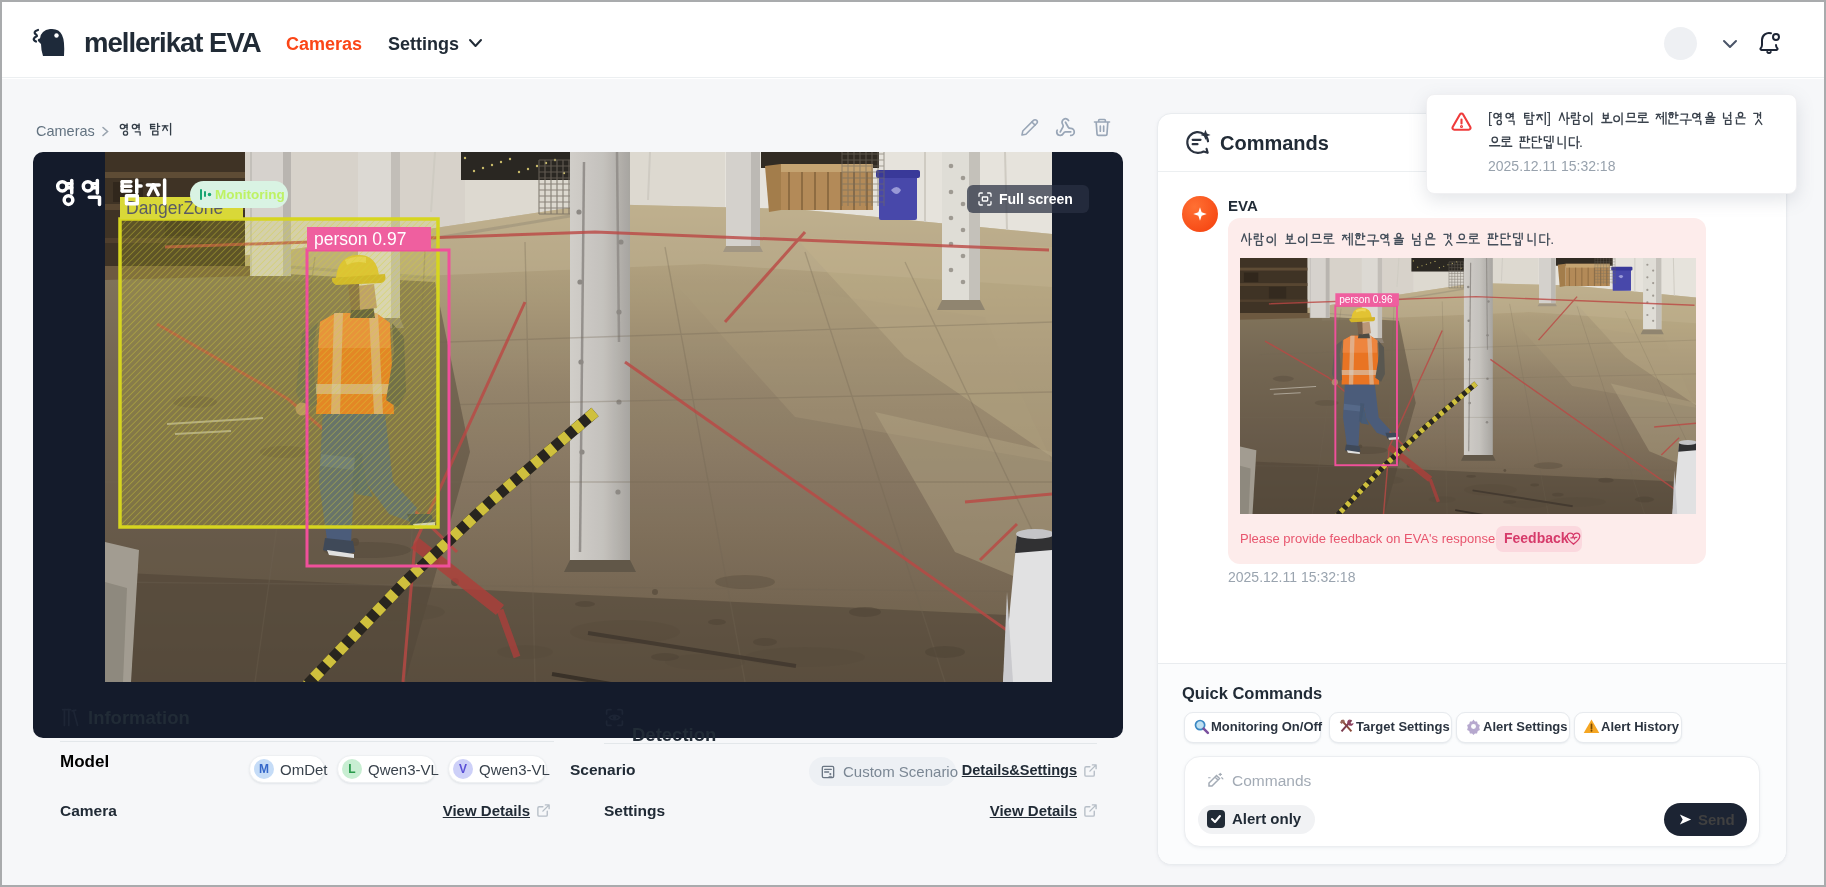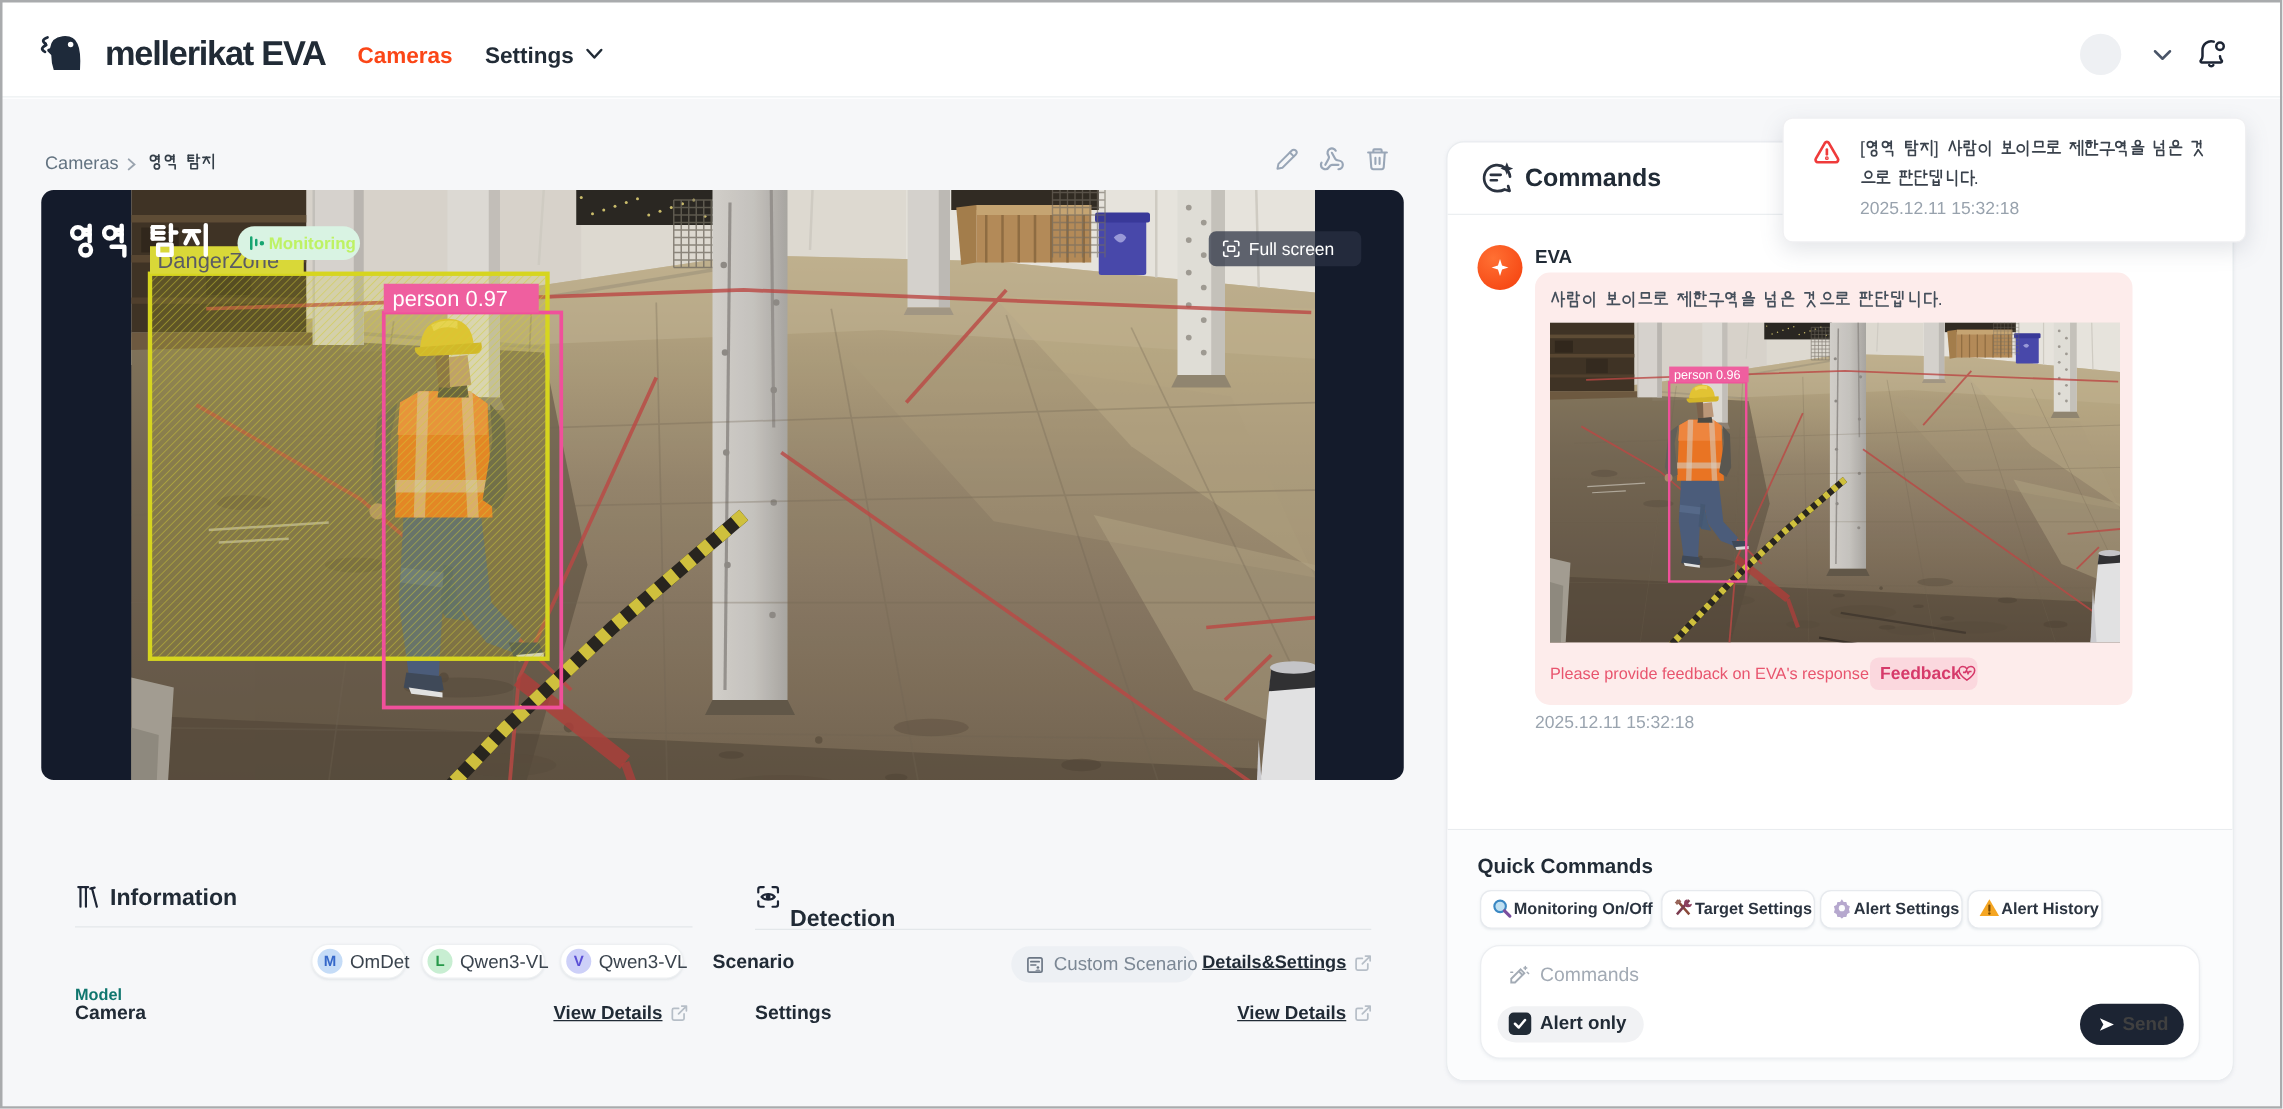--- a/index.html
+++ b/index.html
@@ -435,21 +435,21 @@
   </svg>
 <svg class="abs" style="left:1055px;top:117px" width="21" height="21" viewBox="0 0 24 24" fill="none" stroke="#99a6b7" stroke-width="2" stroke-linecap="round" stroke-linejoin="round">
     <path d="M18,16.98 h-5.99 c-1.1,0 -1.95,0.94 -2.48,1.9 A4,4 0 0 1 2,17 c0.01,-0.7 0.2,-1.4 0.57,-2"></path>
     <path d="m6,17 3.13,-5.78 c0.53,-0.97 0.1,-2.18 -0.5,-3.1 a4,4 0 1 1 6.89,-4.06"></path>
     <path d="m12,6 3.13,5.73 C15.66,12.7 16.9,13 18,13 a4,4 0 0 1 0,8"></path>
   </svg>
 <svg class="abs" style="left:1092px;top:117px" width="20" height="20" viewBox="0 0 24 24" fill="none" stroke="#99a6b7" stroke-width="2" stroke-linecap="round" stroke-linejoin="round">
     <path d="M3,6 L21,6 M8,6 V4 a1,1 0 0 1 1,-1 h6 a1,1 0 0 1 1,1 V6 M19,6 L18,20 a2,2 0 0 1 -2,2 H8 a2,2 0 0 1 -2,-2 L5,6"></path>
     <path d="M10,11 v6 M14,11 v6"></path>
   </svg>
-<div class="abs" style="left:33px;top:152px;width:1090px;height:472px;background:#141b2b;border-radius:10px;overflow:hidden">
+<div class="abs" style="left:33px;top:152px;width:1090px;height:586px;background:#141b2b;border-radius:10px;overflow:hidden">
     <div class="abs" style="left:72px;top:0;width:947px;height:530px">
       <svg width="947" height="530" viewBox="0 0 947 530">
         <use href="#scene"></use>
         <defs>
           <pattern id="hatch" patternTransform="rotate(45)" patternUnits="userSpaceOnUse" width="4.5" height="4.5">
             <rect width="4.5" height="4.5" fill="#ccc92e" opacity="0.22"></rect>
             <line x1="0" y1="0" x2="0" y2="4.5" stroke="#d2cf34" stroke-width="1.4" opacity="0.5"></line>
           </pattern>
         </defs>
         <rect x="15" y="67" width="318" height="308" fill="url(#hatch)" stroke="#d6d51f" stroke-width="3.5"></rect>
@@ -472,29 +472,29 @@
     <svg class="abs" style="left:166px;top:36px" width="13" height="13" viewBox="0 0 13 13" stroke="#17a571" stroke-width="2" stroke-linecap="round">
       <path d="M2,2 V11 M6,4 V8"></path>
       <circle cx="10.5" cy="6.5" r="0.8" fill="#17a571"></circle>
     </svg>
     <div class="abs" style="left:182px;top:35px;font-size:13.5px;font-weight:bold;color:#bef264">Monitoring</div>
     <div class="abs" style="left:934px;top:33px;width:122px;height:28px;background:rgba(42,48,66,0.72);border-radius:6px"></div>
     <svg class="abs" style="left:944px;top:39px" width="16" height="16" viewBox="0 0 24 24" fill="none" stroke="#fff" stroke-width="2" stroke-linecap="round">
       <path d="M8,3 H5 a2,2 0 0 0 -2,2 v3 M16,3 h3 a2,2 0 0 1 2,2 v3 M8,21 H5 a2,2 0 0 1 -2,-2 v-3 M16,21 h3 a2,2 0 0 0 2,-2 v-3"></path>
       <rect x="8" y="9" width="8" height="6" rx="1"></rect>
     </svg>
-    <div class="abs" style="left:966px;top:39px;font-size:14px;font-weight:normal;color:#fff">Full screen</div>
+    <div class="abs" style="left:966px;top:39px;font-size:14px;font-weight:bold;color:#fff">Full screen</div>
   </div>
 <svg class="abs" style="left:60px;top:707px" width="21" height="21" viewBox="0 0 24 24" fill="none" stroke="#1d2535" stroke-width="2" stroke-linecap="round">
     <path d="M5,3 v18 M10,3 v18 M15.5,4 l4.5,17"></path>
     <path d="M3,3 h4 M8,3 h4 M14,4.5 l4,-1"></path>
   </svg>
 <div class="abs" style="left:88px;top:707px;font-size:18.5px;font-weight:bold;color:#212b36">Information</div>
 <div class="abs" style="left:60px;top:741px;width:494px;height:1px;background:#e3e7ea"></div>
-<div class="abs" style="left:60px;top:788px;font-size:13px;font-weight:bold;color:#0f766e">Model</div>
+<div class="abs" style="left:60px;top:752px;font-size:17px;font-weight:bold;color:#000000">Model</div>
 <div class="abs" style="left:249px;top:755px;width:76px;height:28px;background:#fff;border:1px solid #eef0f2;border-radius:14px;box-shadow:0 1px 2px rgba(145,158,171,0.2)"></div>
 <div class="abs" style="left:254px;top:759px;width:20px;height:20px;border-radius:50%;background:#c5dcf7;text-align:center;line-height:20px;font-size:12px;font-weight:bold;color:#3467c9">M</div>
 <div class="abs" style="left:280px;top:761px;font-size:15px;color:#3a434d">OmDet</div>
 <div class="abs" style="left:337px;top:755px;width:99px;height:28px;background:#fff;border:1px solid #eef0f2;border-radius:14px;box-shadow:0 1px 2px rgba(145,158,171,0.2)"></div>
 <div class="abs" style="left:342px;top:759px;width:20px;height:20px;border-radius:50%;background:#c8eed2;text-align:center;line-height:20px;font-size:12px;font-weight:bold;color:#27994a">L</div>
 <div class="abs" style="left:368px;top:761px;font-size:15px;color:#3a434d">Qwen3-VL</div>
 <div class="abs" style="left:448px;top:755px;width:99px;height:28px;background:#fff;border:1px solid #eef0f2;border-radius:14px;box-shadow:0 1px 2px rgba(145,158,171,0.2)"></div>
 <div class="abs" style="left:453px;top:759px;width:20px;height:20px;border-radius:50%;background:#cdd0f8;text-align:center;line-height:20px;font-size:12px;font-weight:bold;color:#5a4fd6">V</div>
 <div class="abs" style="left:479px;top:761px;font-size:15px;color:#3a434d">Qwen3-VL</div>
 <div class="abs" style="left:60px;top:802px;font-size:15.5px;font-weight:bold;color:#212b36">Camera</div>

